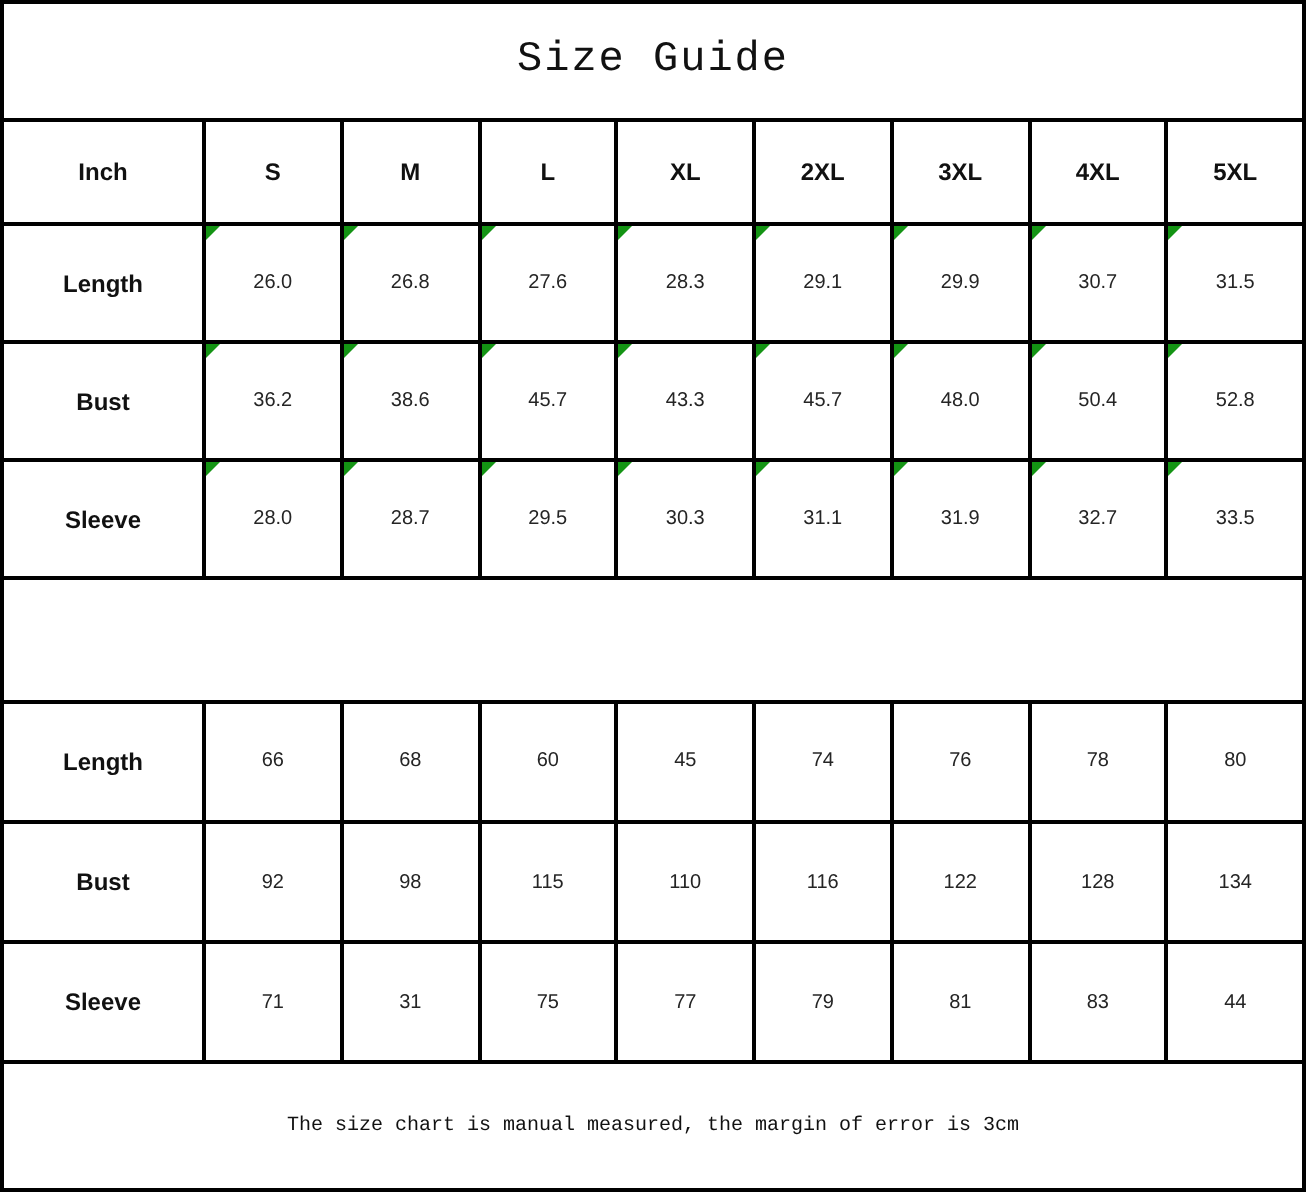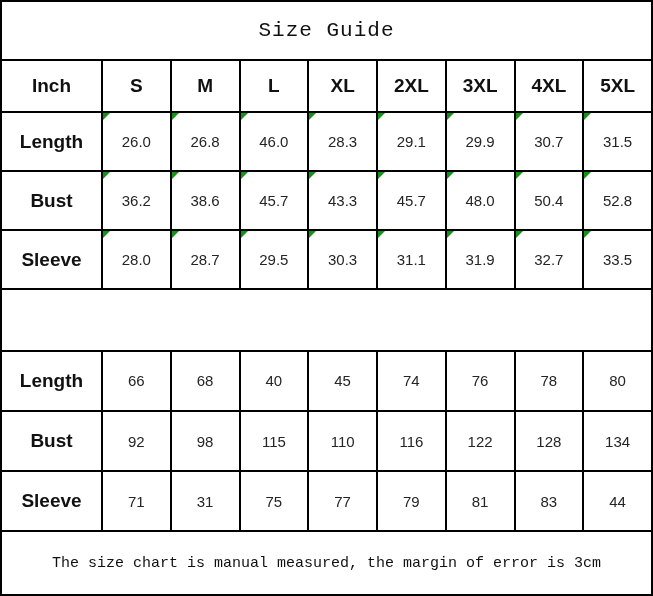--- a/index.html
+++ b/index.html
@@ -30,34 +30,34 @@
     overflow: hidden;
   }
   .title-cell {
     font-family: "Liberation Mono", "DejaVu Sans Mono", monospace;
     font-size: 21px;
     font-weight: 400;
     letter-spacing: 1px;
     color: #111111;
   }
   th.size-th, td.label-cell {
-    font-size: 19px;
+    font-size: 12px;
     font-weight: 700;
     color: #111111;
   }
   th.size-th.normal-weight { font-weight: 400; color: #2a2a2a; }
   td.value-cell {
-    font-size: 15px;
+    font-size: 10px;
     font-weight: 400;
     color: #252525;
   }
   td.spacer-cell { border-top: 2px solid var(--line); border-bottom: 2px solid var(--line); }
   td.footer-cell {
     font-family: "Liberation Mono", "DejaVu Sans Mono", monospace;
-    font-size: 15px;
+    font-size: 10px;
     font-weight: 400;
     color: #111111;
     letter-spacing: 0;
   }
   .tri {
     position: absolute;
     top: 0;
     left: 0;
     width: 0;
     height: 0;
@@ -96,21 +96,21 @@
     <th class="size-th">2XL</th>
     <th class="size-th">3XL</th>
     <th class="size-th">4XL</th>
     <th class="size-th">5XL</th>
   </tr>
 
   <tr style="height:52px">
     <td class="label-cell">Length</td>
     <td class="value-cell"><span class="tri"></span><span>26.0</span></td>
     <td class="value-cell"><span class="tri"></span><span>26.8</span></td>
-    <td class="value-cell"><span class="tri"></span><span>46.0</span></td>
+    <td class="value-cell"><span class="tri"></span><span>27.6</span></td>
     <td class="value-cell"><span class="tri"></span><span>28.3</span></td>
     <td class="value-cell"><span class="tri"></span><span>29.1</span></td>
     <td class="value-cell"><span class="tri"></span><span>29.9</span></td>
     <td class="value-cell"><span class="tri"></span><span>30.7</span></td>
     <td class="value-cell"><span class="tri"></span><span>31.5</span></td>
   </tr>
 
   <tr style="height:52px">
     <td class="label-cell">Bust</td>
     <td class="value-cell"><span class="tri"></span><span>36.2</span></td>
@@ -137,21 +137,21 @@
 
   <tr style="height:54px">
     <td class="spacer-cell" colspan="9"></td>
   </tr>
 
 
   <tr style="height:53px">
     <td class="label-cell">Length</td>
     <td class="value-cell"><span>66</span></td>
     <td class="value-cell"><span>68</span></td>
-    <td class="value-cell"><span>40</span></td>
+    <td class="value-cell"><span>60</span></td>
     <td class="value-cell"><span>45</span></td>
     <td class="value-cell"><span>74</span></td>
     <td class="value-cell"><span>76</span></td>
     <td class="value-cell"><span>78</span></td>
     <td class="value-cell"><span>80</span></td>
   </tr>
 
   <tr style="height:53px">
     <td class="label-cell">Bust</td>
     <td class="value-cell"><span>92</span></td>

